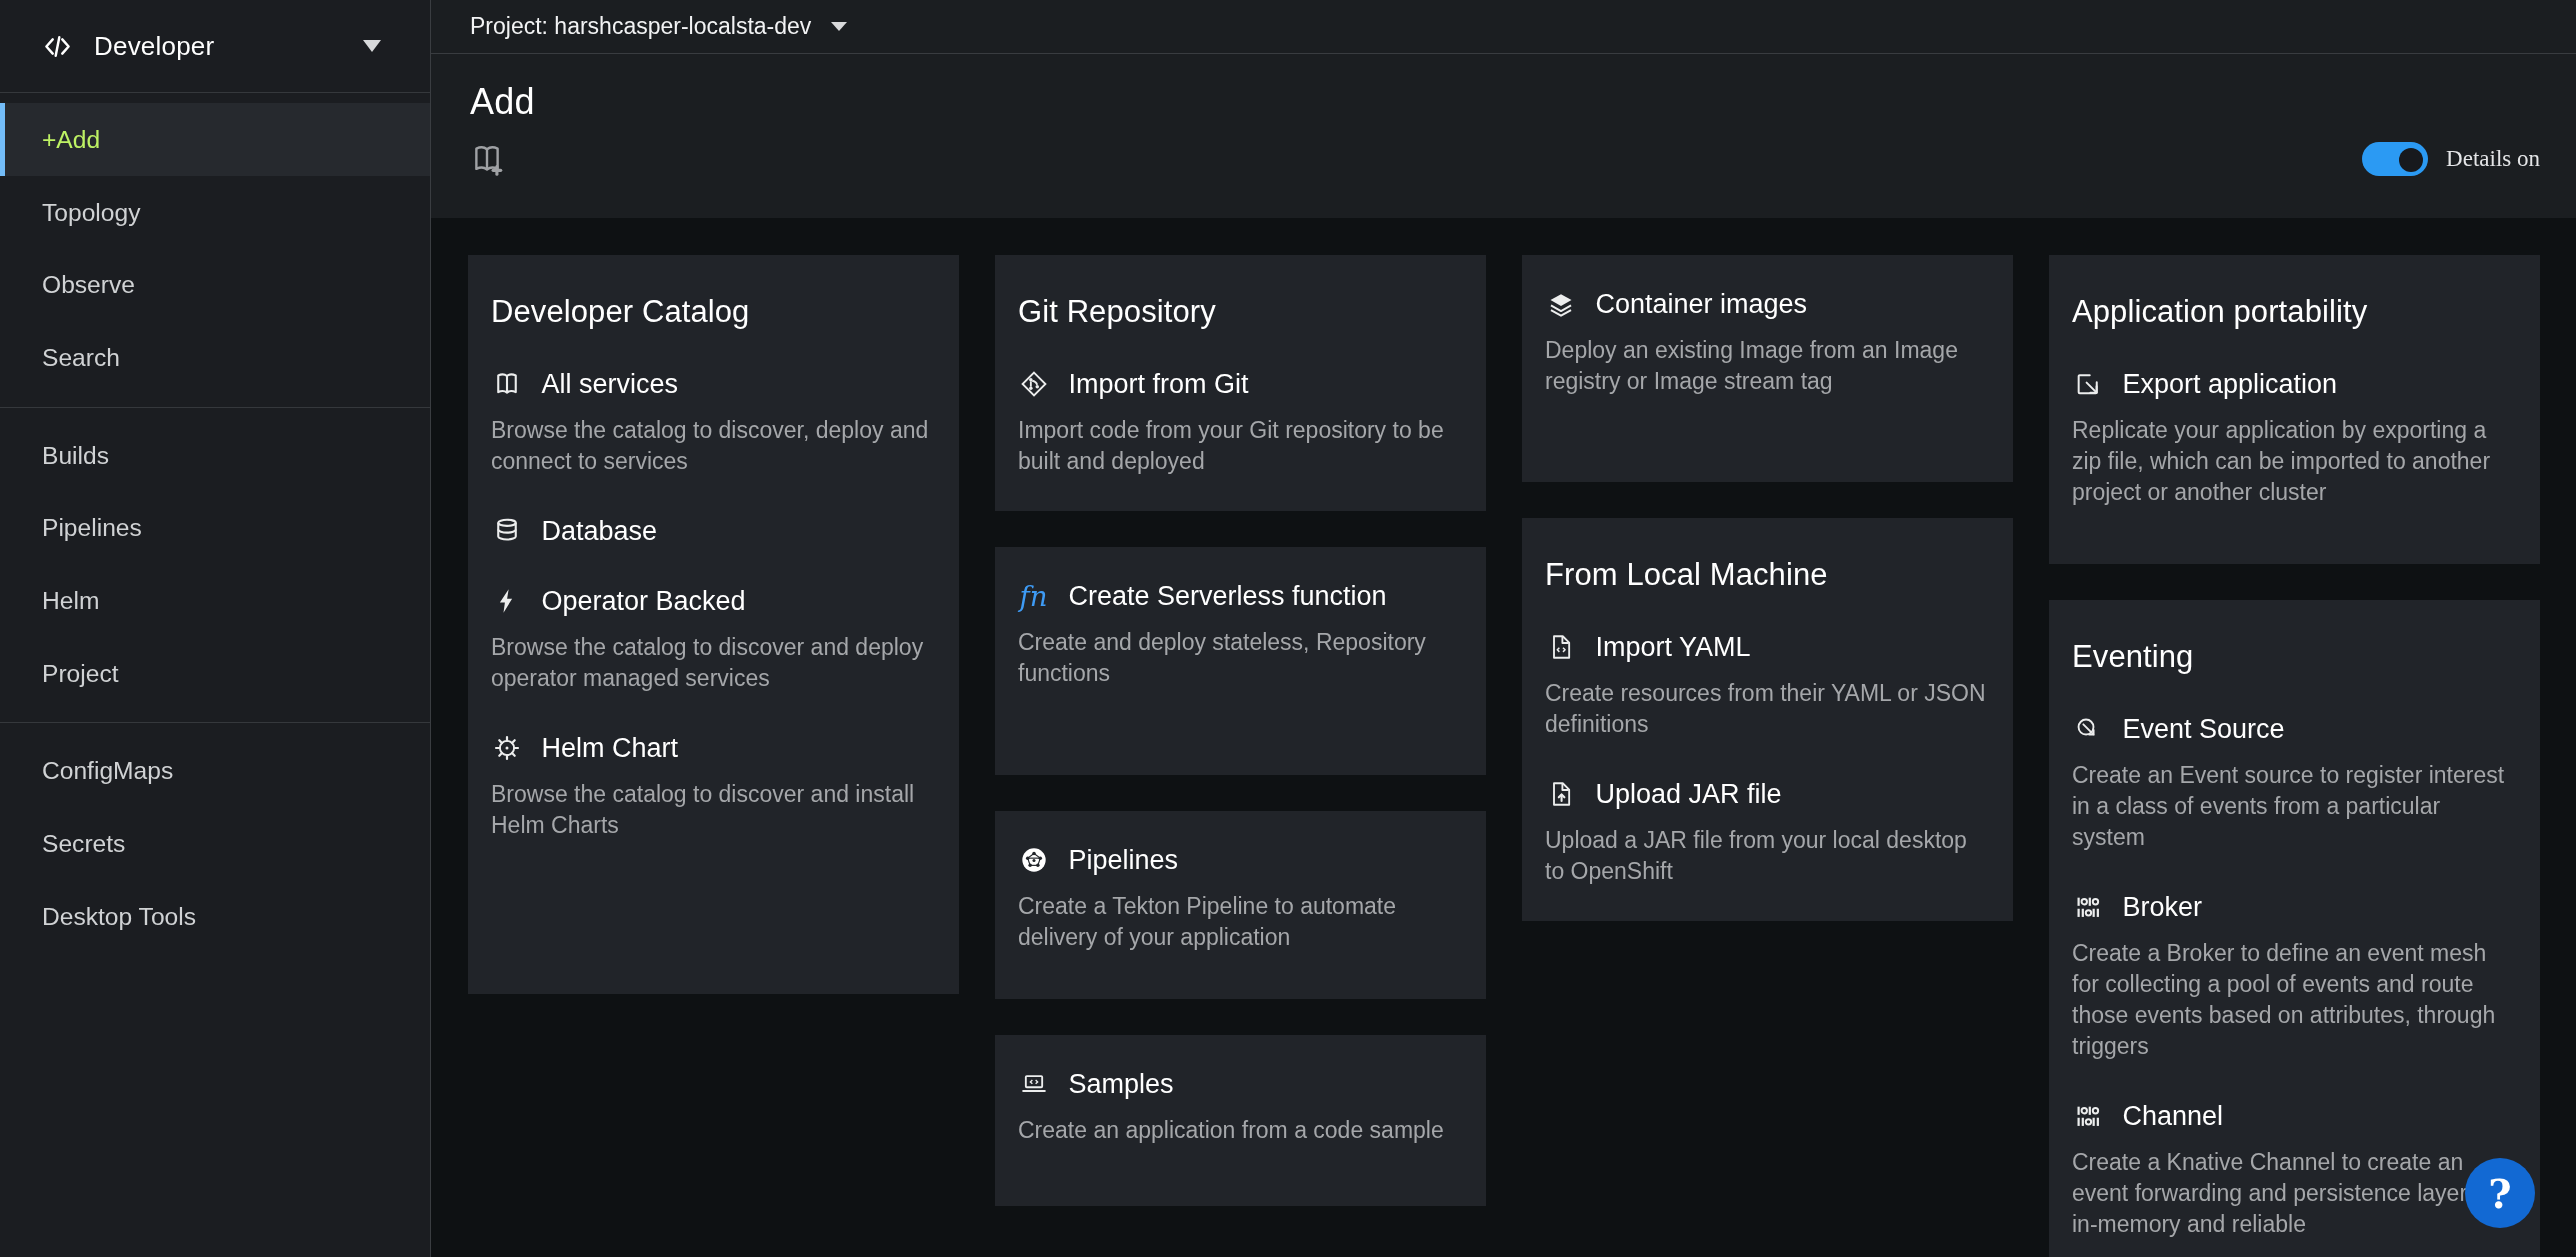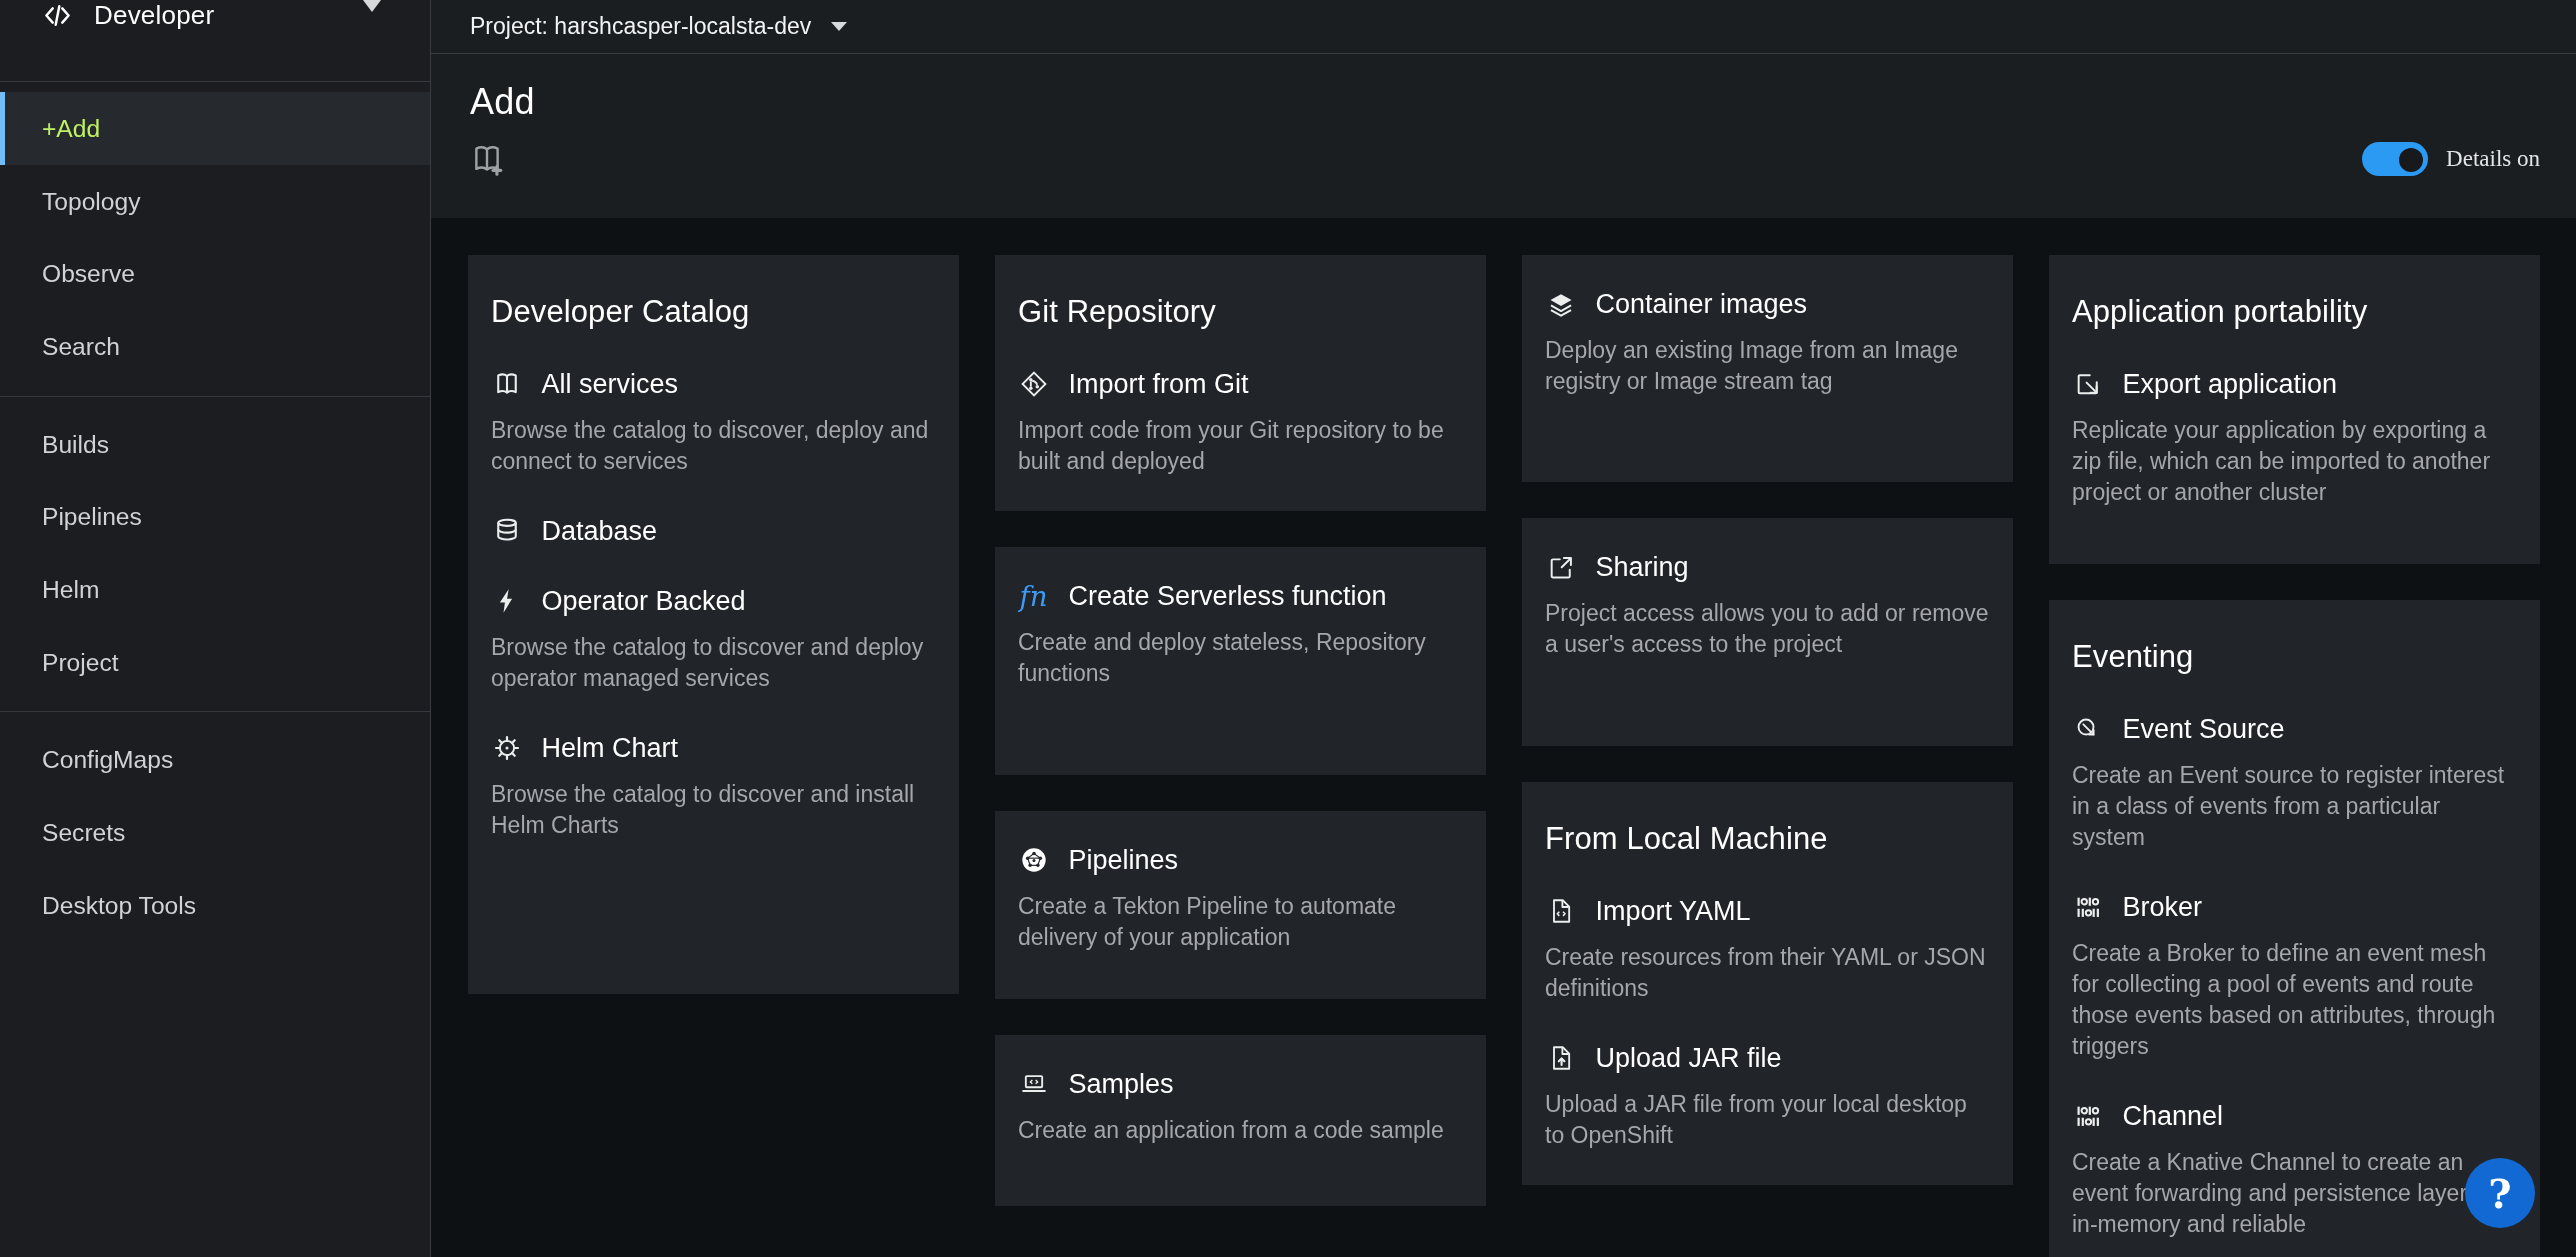--- a/index.html
+++ b/index.html
@@ -2,21 +2,21 @@
 <html style="font-size:12px"><head>
 <meta charset="utf-8">
 <style>
   * { margin:0; padding:0; box-sizing:border-box; }
   html,body { width:2576px; height:1257px; overflow:hidden; background:#0e1113;
               font-family:"Liberation Sans","DejaVu Sans",sans-serif; }
 
   
   #sidebar { position:absolute; left:0; top:0; width:431px; height:1257px;
              background:#1b1d21; border-right:0.7px solid #3a3d41; z-index:3; }
-  .side-header { height:82px; display:flex; gap:21px;
+  .side-header { height:93px; display:flex; align-items:center; gap:21px;
                  padding:0 49px 0 42px; border-bottom:0.7px solid #35383c; }
   .side-header .p-icon { width:31px; height:31px; color:#ffffff; flex:0 0 auto; }
   .p-label { color:#ffffff; font-size:26px; font-weight:500; letter-spacing:0.2px; flex:1; }
   .caret { width:0; height:0; border-left:9.7px solid transparent; border-right:9.7px solid transparent;
            border-top:12px solid #d8d9db; }
   .side-nav { padding-top:10.4px; }
   .nav-item { display:block; padding:22.4px 22.4px 22.4px 37px; font-size:24.6px; color:#d0d2d4;
               border-left:5.2px solid transparent; cursor:pointer; text-decoration:none; }
   .nav-item.active { background:#26292e; color:#bef264; border-left-color:#73bcf7; }
   .nav-divider { height:0.7px; background:#35383c; margin:12px 0; }
@@ -278,35 +278,20 @@
                 <path d="M3.4 12.4 12 17.2l8.6-4.8"></path>
                 <path d="M3.4 16.4 12 21.2l8.6-4.8"></path>
               </svg>
             </span>
             <span class="item-title">Container images</span>
           </div>
           <p class="item-desc">Deploy an existing Image from an Image registry or Image stream tag</p>
         </div>
       </section>
 
-      <section class="card" style="min-height:228px">
-        <div class="item">
-          <div class="item-head">
-            <span class="icon">
-              <svg viewBox="0 0 24 24" fill="none" stroke="currentColor" stroke-width="1.7" stroke-linecap="round" stroke-linejoin="round">
-                <path d="M19.5 13.5V19a1.2 1.2 0 0 1-1.2 1.2H5.2A1.2 1.2 0 0 1 4 19V5.8a1.2 1.2 0 0 1 1.2-1.2H11"></path>
-                <polyline points="14.5,3.5 20.5,3.5 20.5,9.5"></polyline>
-                <line x1="20.2" y1="3.8" x2="12.6" y2="11.4"></line>
-              </svg>
-            </span>
-            <span class="item-title">Sharing</span>
-          </div>
-          <p class="item-desc">Project access allows you to add or remove a user's access to the project</p>
-        </div>
-      </section>
 
       <section class="card">
         <h2 class="card-title">From Local Machine</h2>
         <div class="item">
           <div class="item-head">
             <span class="icon">
               <svg viewBox="0 0 24 24" fill="none" stroke="currentColor" stroke-width="1.6" stroke-linejoin="round">
                 <path d="M6 2.8h7.5L19 8.3v12.9H6z"></path>
                 <polyline points="13.2,3.2 13.2,8.6 18.6,8.6"></polyline>
                 <path d="M10.6 12.6 8.8 14.4l1.8 1.8M13.7 12.6l1.8 1.8-1.8 1.8" stroke-width="1.3"></path>

